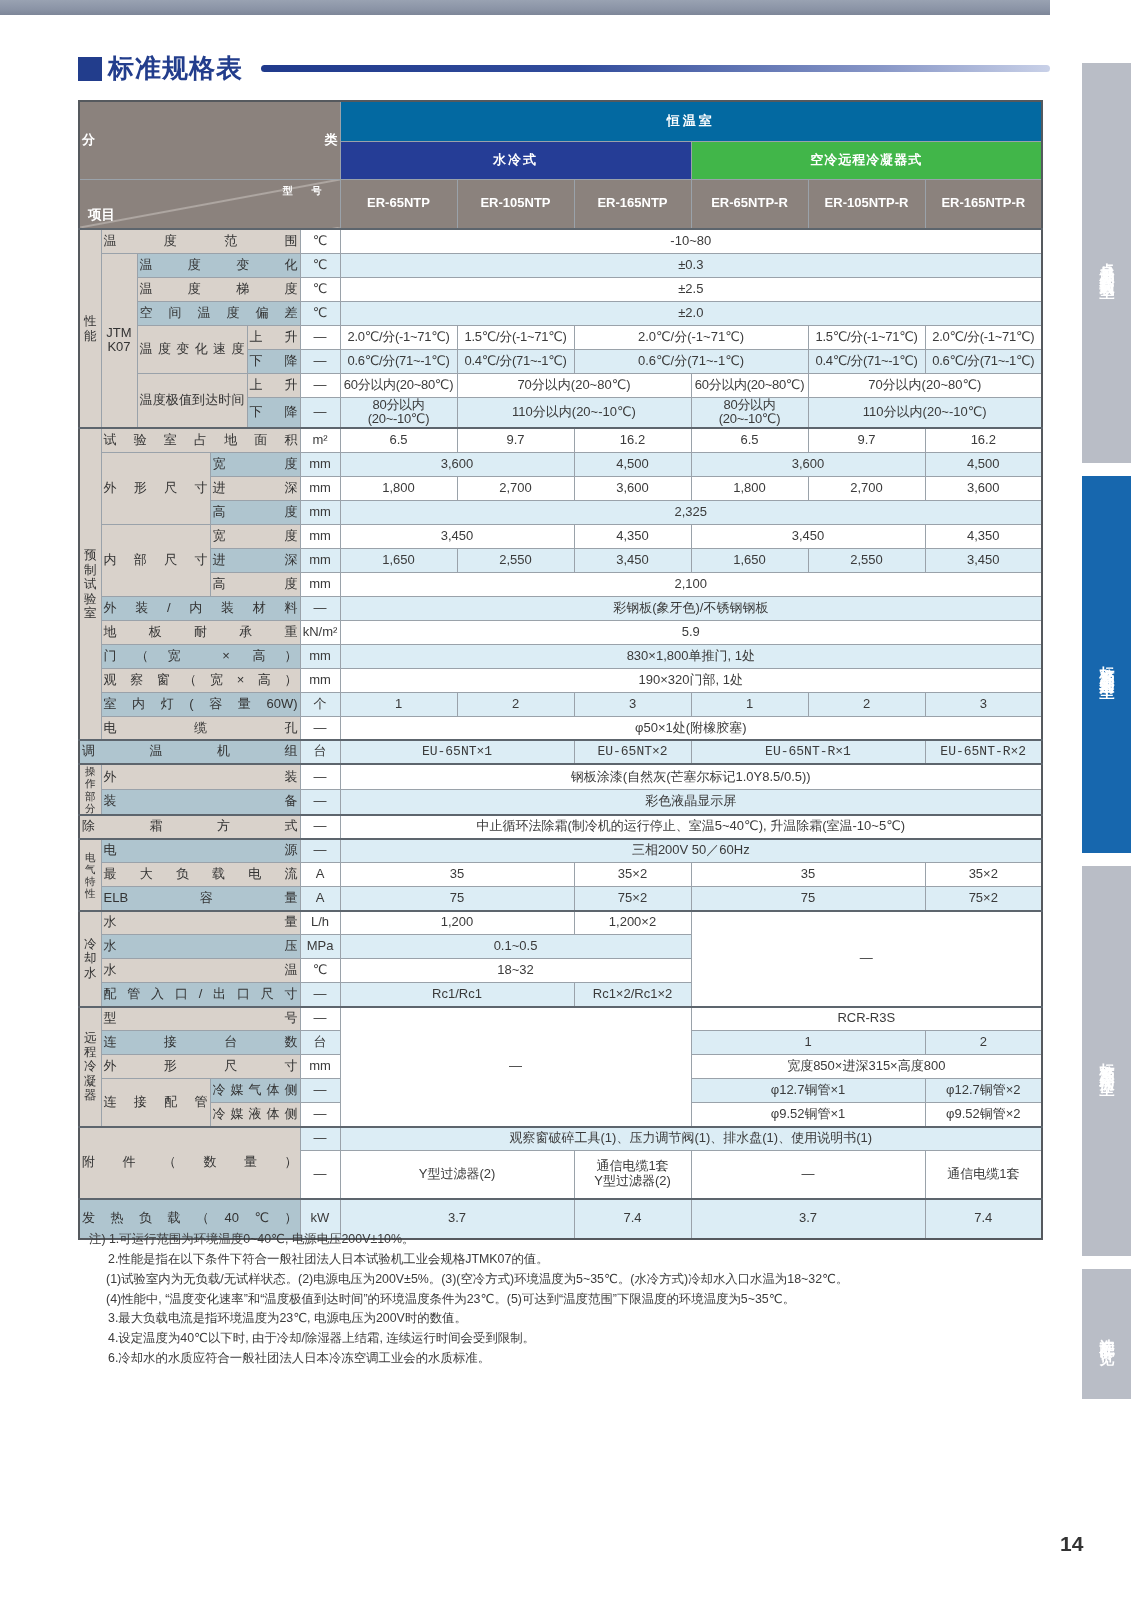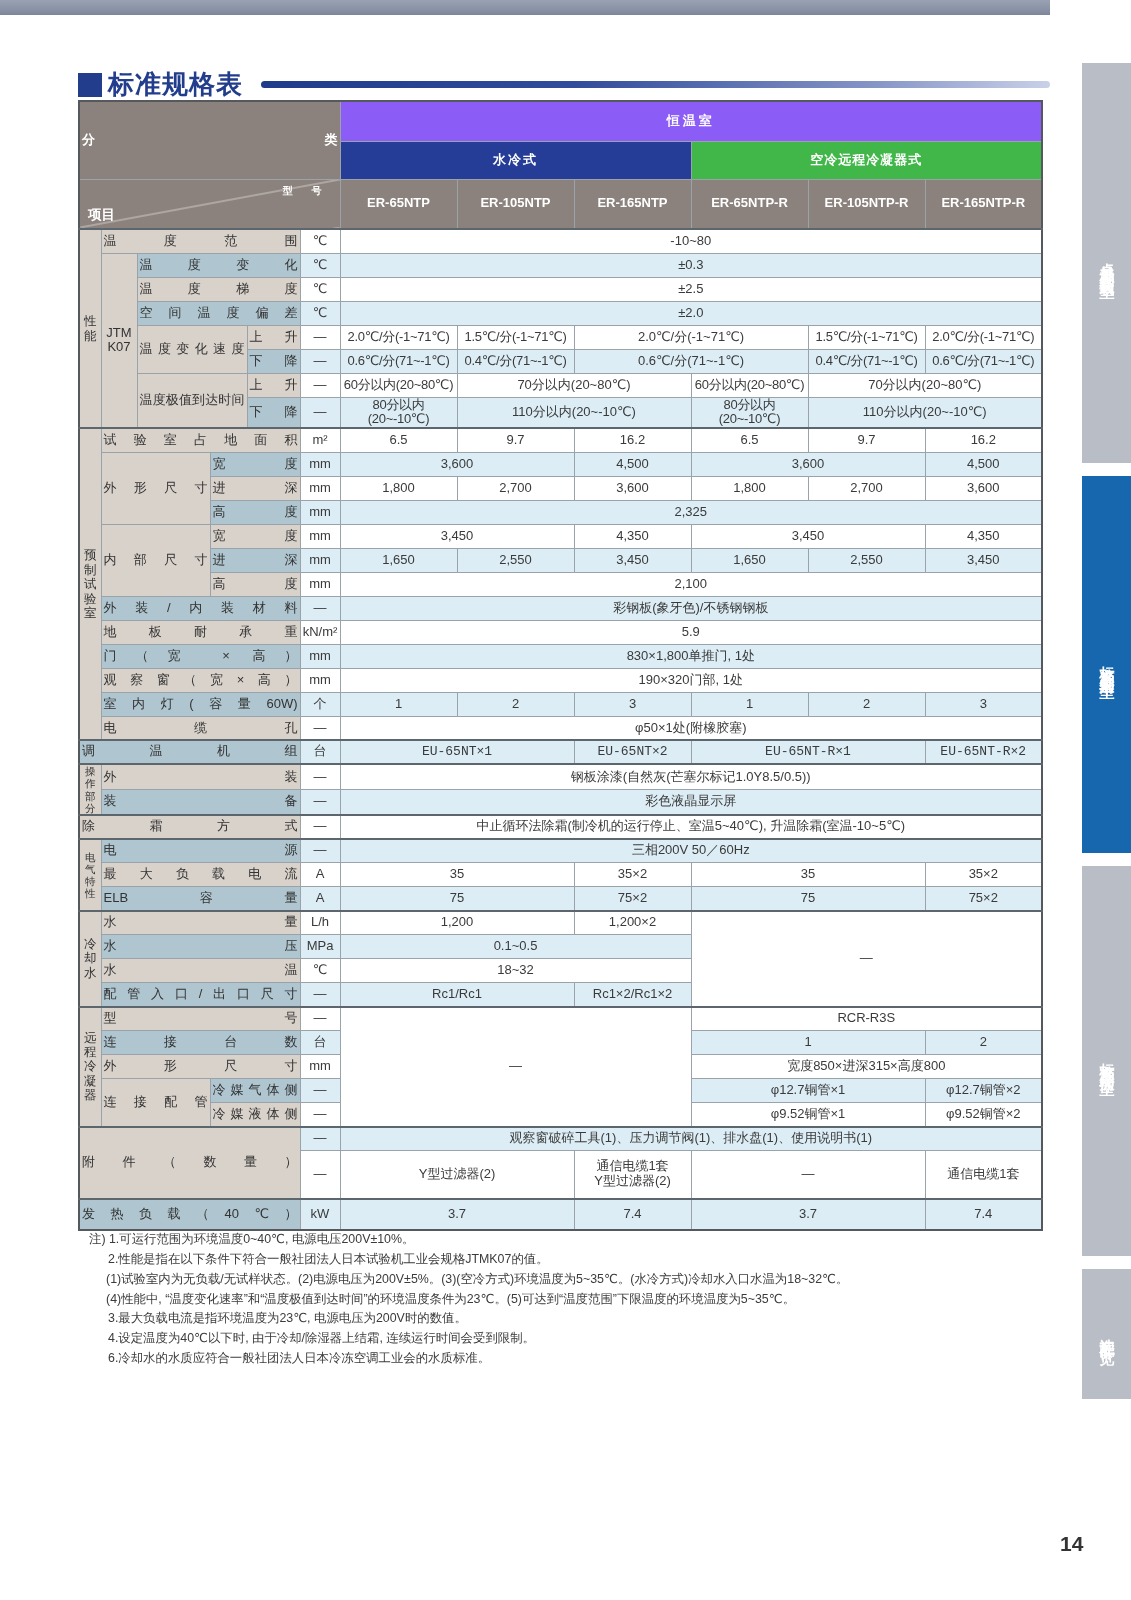--- a/index.html
+++ b/index.html
@@ -2,34 +2,34 @@
 <html><head>
 <meta charset="utf-8">
 <style>
   html,body{margin:0;padding:0;background:#e8e8e8;}
   .page{position:relative;width:1131px;height:1600px;background:#ffffff;overflow:hidden;
         font-family:"Liberation Sans","DejaVu Sans",sans-serif;color:#3a3a3a;}
   
   .topbar{position:absolute;left:0;top:0;width:1050px;height:15px;
           background:linear-gradient(180deg,#99a2b2 0%,#8b94a6 60%,#7d8698 100%);}
   
-  .titlerow{position:absolute;left:78px;top:67px;width:972px;display:flex;align-items:center;}
+  .titlerow{position:absolute;left:78px;top:51px;width:972px;display:flex;align-items:center;}
   .titlesq{width:24px;height:24px;background:#223d8c;margin-right:6px;flex:0 0 auto;}
   .titletext{font-size:26px;font-weight:bold;color:#223d8c;letter-spacing:1px;white-space:nowrap;}
   .titlerule{flex:1;height:7px;margin-left:18px;border-radius:4px;
              background:linear-gradient(90deg,#203a8c 0%,#314c9c 40%,#8695c6 78%,#c9d1e8 100%);}
   
   table.spec{position:absolute;left:78px;top:100px;width:963px;border-collapse:collapse;
              table-layout:fixed;border:2px solid #55595e;}
   table.spec td{border:1px solid #9aa2aa;padding:0 2px;text-align:center;vertical-align:middle;
                 font-size:13px;line-height:1.15;overflow:hidden;}
   
   td.cat{background:#8b827d;color:#fff;font-size:13.5px;font-weight:bold;border-color:#fff;
          text-align:justify;text-align-last:justify;padding:0 95px;}
-  td.teal{background:#8b5cf6;color:#fff;font-size:15px;font-weight:bold;letter-spacing:3px;border-color:#fff;}
+  td.teal{background:#0369a1;color:#fff;font-size:15px;font-weight:bold;letter-spacing:3px;border-color:#fff;}
   td.navy{background:#253d96;color:#fff;font-size:14.5px;font-weight:bold;letter-spacing:2px;border-color:#fff;}
   td.green{background:#41b649;color:#fff;font-size:14.5px;font-weight:bold;letter-spacing:1px;border-color:#fff;}
   td.model{background:#8b827d;color:#fff;font-size:14.5px;font-weight:bold;border-color:#fff;}
   td.diag{background:
       linear-gradient(to bottom right,rgba(0,0,0,0) calc(50% - 1px),#cfc9c4 50%,rgba(0,0,0,0) calc(50% + 1px)),#8b827d;
       color:#fff;border-color:#fff;position:relative;}
   td.diag .tr{position:absolute;top:5px;right:10px;font-size:10px;font-weight:bold;letter-spacing:8px;}
   td.diag .bl{position:absolute;bottom:5px;left:8px;font-size:13.5px;font-weight:bold;}
   
   td.sec,td.st,td.sb,td.g,td.jtm{border-color:#fbfaf8;color:#333;}
@@ -412,21 +412,21 @@
           <td class="d md" colspan="6" rowspan="1">观察窗破碎工具(1)、压力调节阀(1)、排水盘(1)、使用说明书(1)</td>
         </tr>
         <tr class="w" style="height: 48px;">
           <td class="u" colspan="1" rowspan="1">—</td>
           <td class="d md" colspan="2" rowspan="1">Y型过滤器(2)</td>
           <td class="d pre" colspan="1" rowspan="1">通信电缆1套
 Y型过滤器(2)</td>
           <td class="d" colspan="2" rowspan="1">—</td>
           <td class="d md" colspan="1" rowspan="1">通信电缆1套</td>
         </tr>
-        <tr class="b sl" style="height: 31px;">
+        <tr class="b sl" style="height: 40px;">
           <td class="sb" colspan="5" rowspan="1">发热负载（40℃）</td>
           <td class="u" colspan="1" rowspan="1">kW</td>
           <td class="d" colspan="2" rowspan="1">3.7</td>
           <td class="d" colspan="1" rowspan="1">7.4</td>
           <td class="d" colspan="2" rowspan="1">3.7</td>
           <td class="d" colspan="1" rowspan="1">7.4</td>
         </tr>
       </tbody>
   </table>
 

